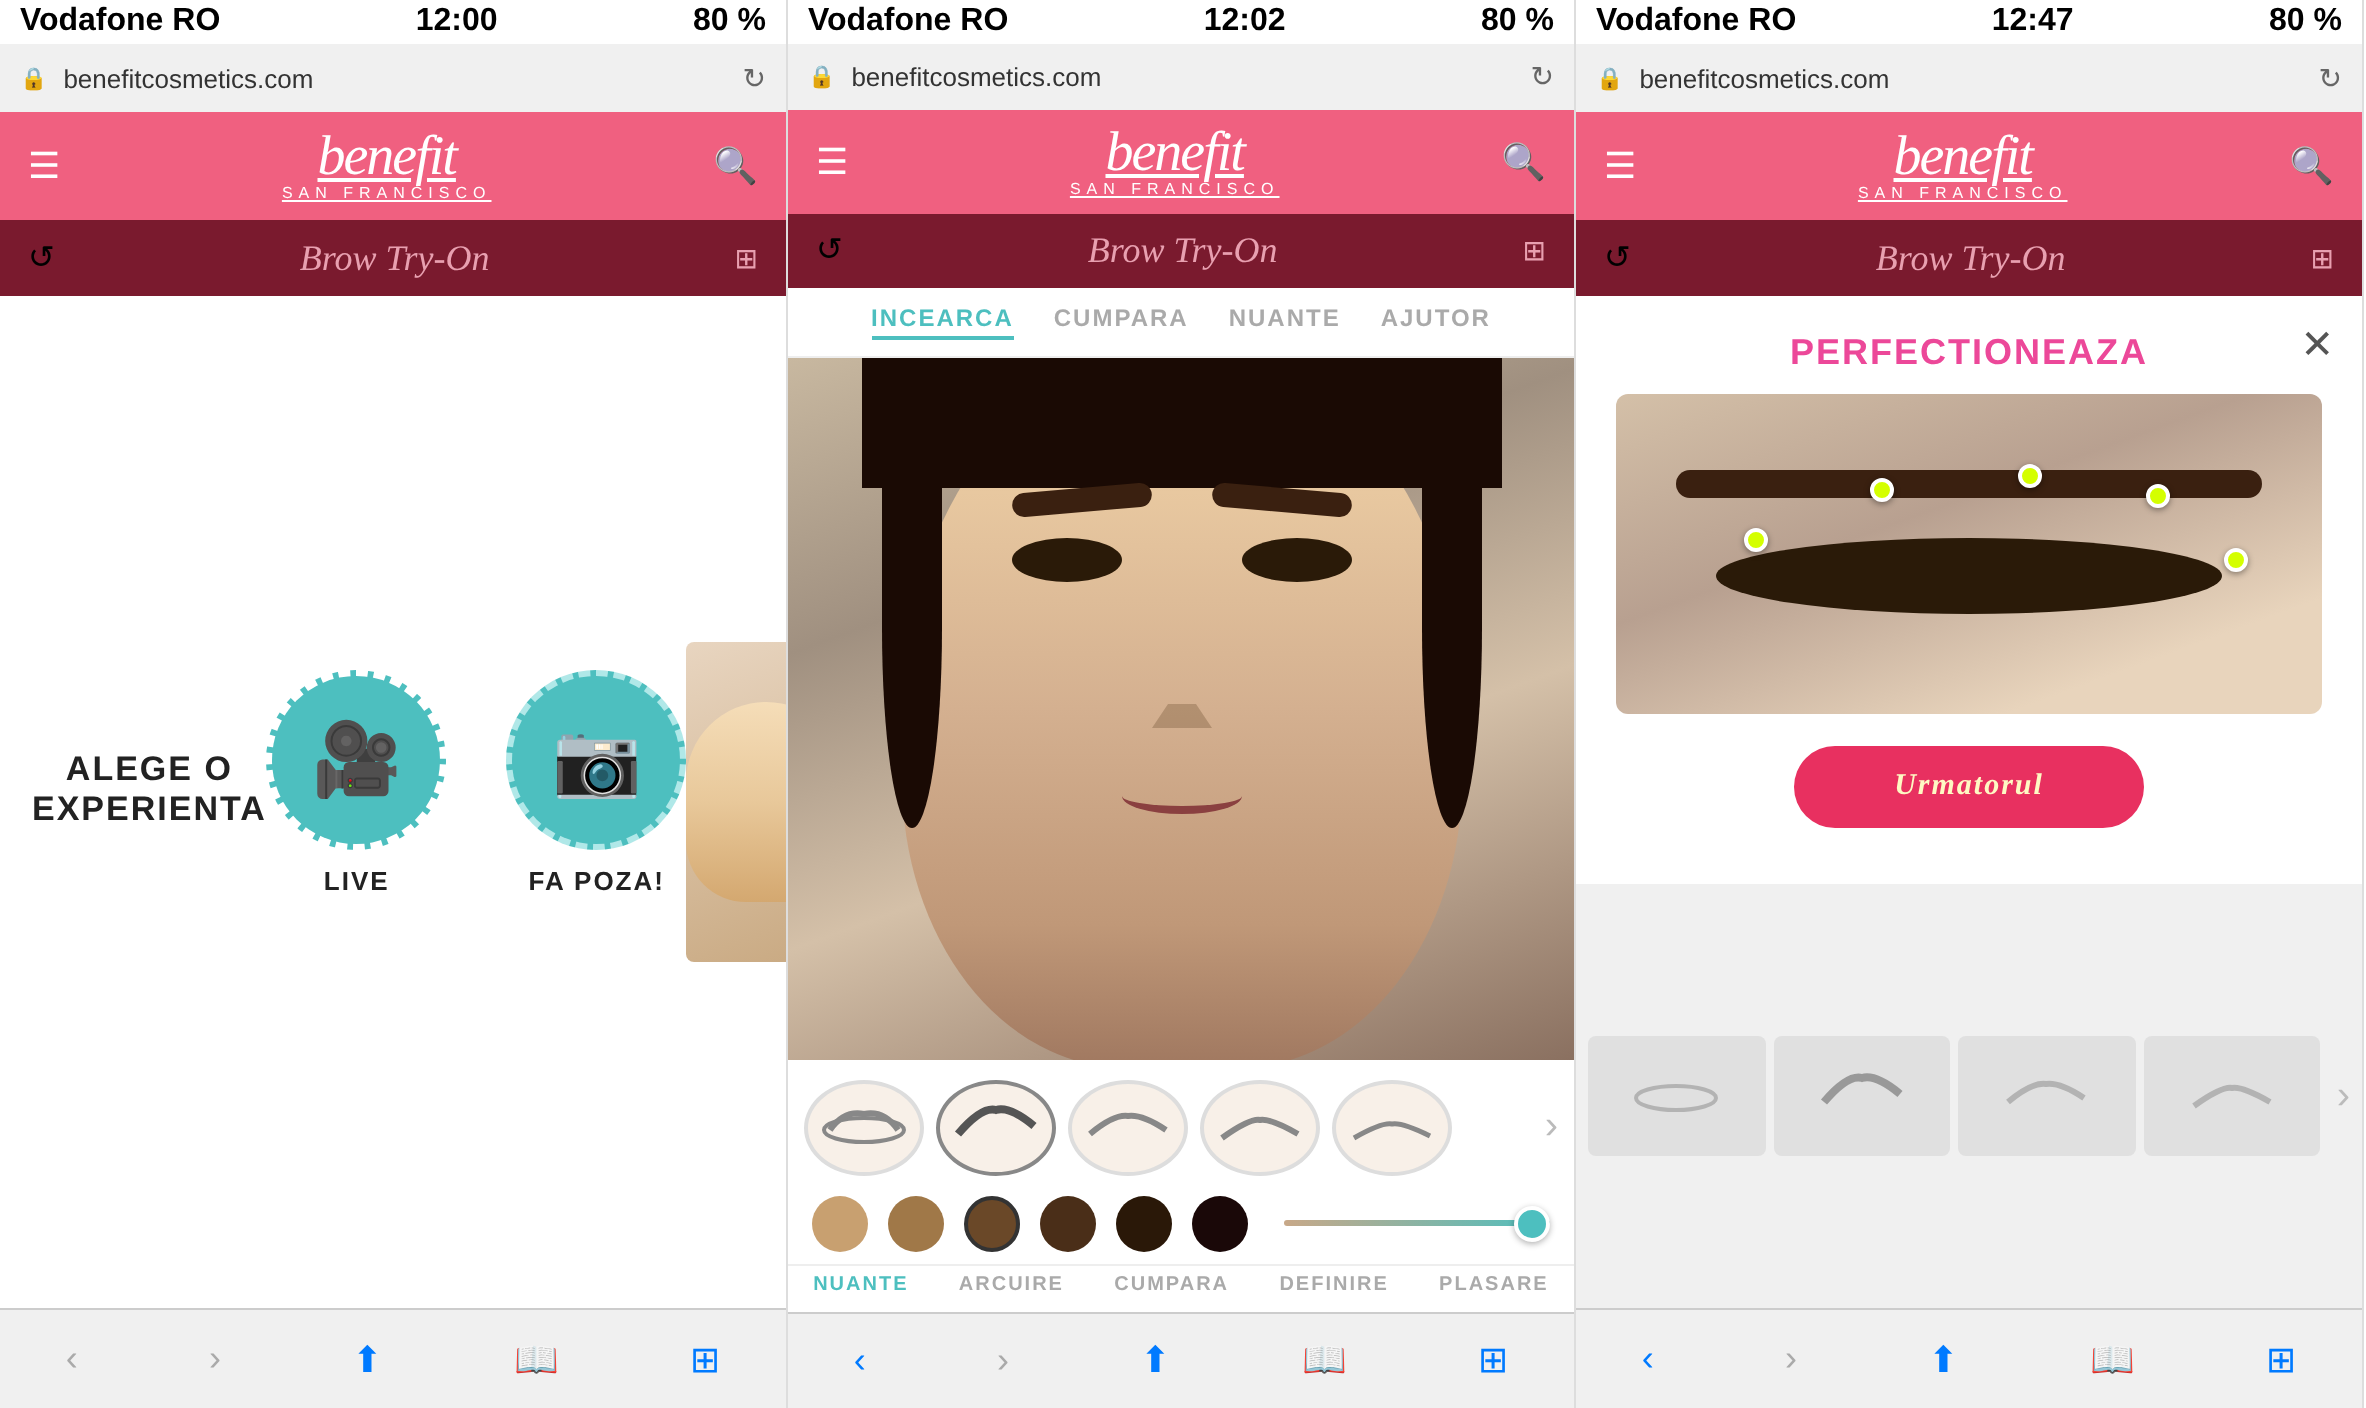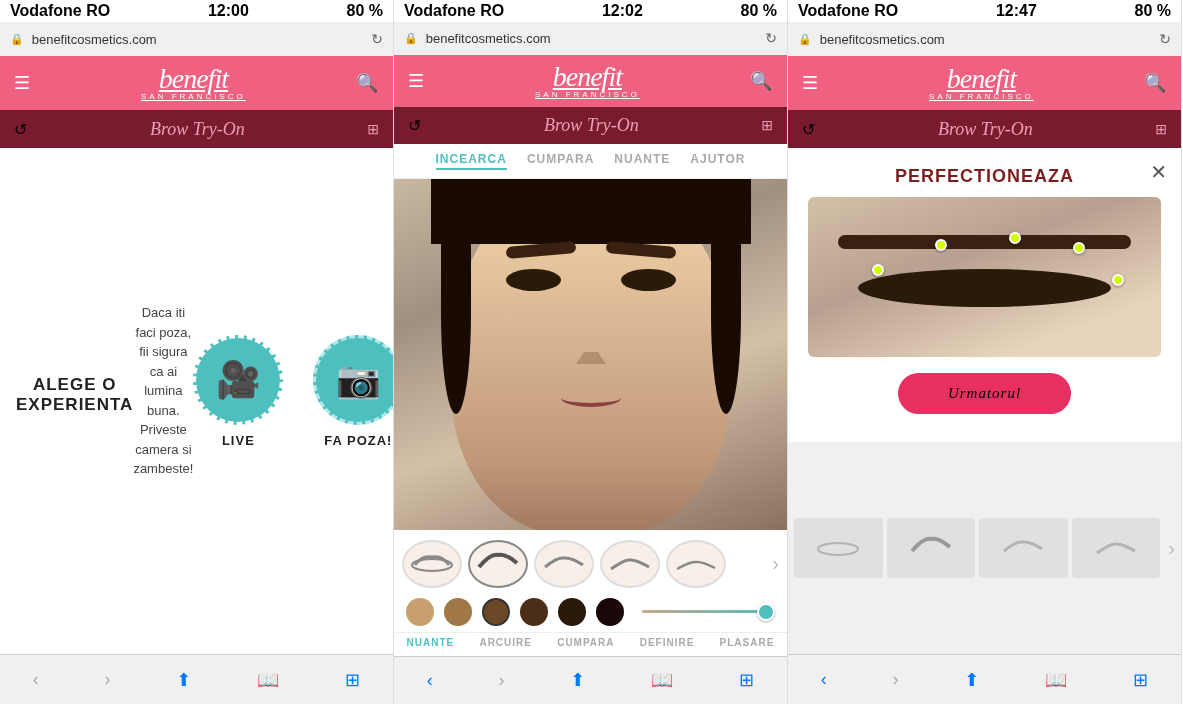--- a/index.html
+++ b/index.html
@@ -413,21 +413,21 @@
       top: 12px;
       right: 14px;
       font-size: 20px;
       color: #555;
       cursor: pointer;
     }
     .modal-title {
       font-size: 18px;
       font-weight: 800;
       letter-spacing: 1px;
-      color: #7f1d1d;
+      color: #ec4899;
       text-align: center;
       margin-bottom: 10px;
     }
     .modal-desc {
       font-size: 13px;
       color: #555;
       text-align: center;
       line-height: 1.5;
       margin-bottom: 14px;
     }
@@ -472,25 +472,25 @@
       height: 12px;
       border-radius: 50%;
       background: #d4ff00;
       border: 2px solid #fff;
       box-shadow: 0 1px 3px rgba(0,0,0,0.4);
     }
     .next-btn {
       display: block;
       margin: 0 auto 10px;
       background: #e83060;
-      color: #000000;
+      color: #fef9c3;
       font-size: 15px;
       font-style: italic;
       font-family: Georgia, serif;
-      font-weight: 400;
+      font-weight: 700;
       border: none;
       border-radius: 25px;
       padding: 12px 50px;
       cursor: pointer;
       letter-spacing: 1px;
     }
     .brow-grid {
       display: flex;
       background: #f0f0f0;
       padding: 8px 6px;
@@ -540,21 +540,20 @@
   <div class="brow-bar">
     <span>↺</span>
     <span class="brow-title">Brow Try-On</span>
     <div class="brow-icons">
       <span>⊞</span>
     </div>
   </div>
 
   <div class="panel1-content">
     <div class="panel1-title">ALEGE O EXPERIENTA</div>
-    <div class="panel1-subtitle">Daca iti faci poza, fii sigura ca ai lumina buna. Priveste camera si zambeste!</div>
     <div class="option-buttons">
       <div class="option-btn-wrap">
         <div class="circle-btn">
           <span class="icon-inner">🎥</span>
         </div>
         <span class="option-label">LIVE</span>
       </div>
       <div class="option-btn-wrap">
         <div class="circle-btn dashed-border">
           <span class="icon-inner">📷</span>

